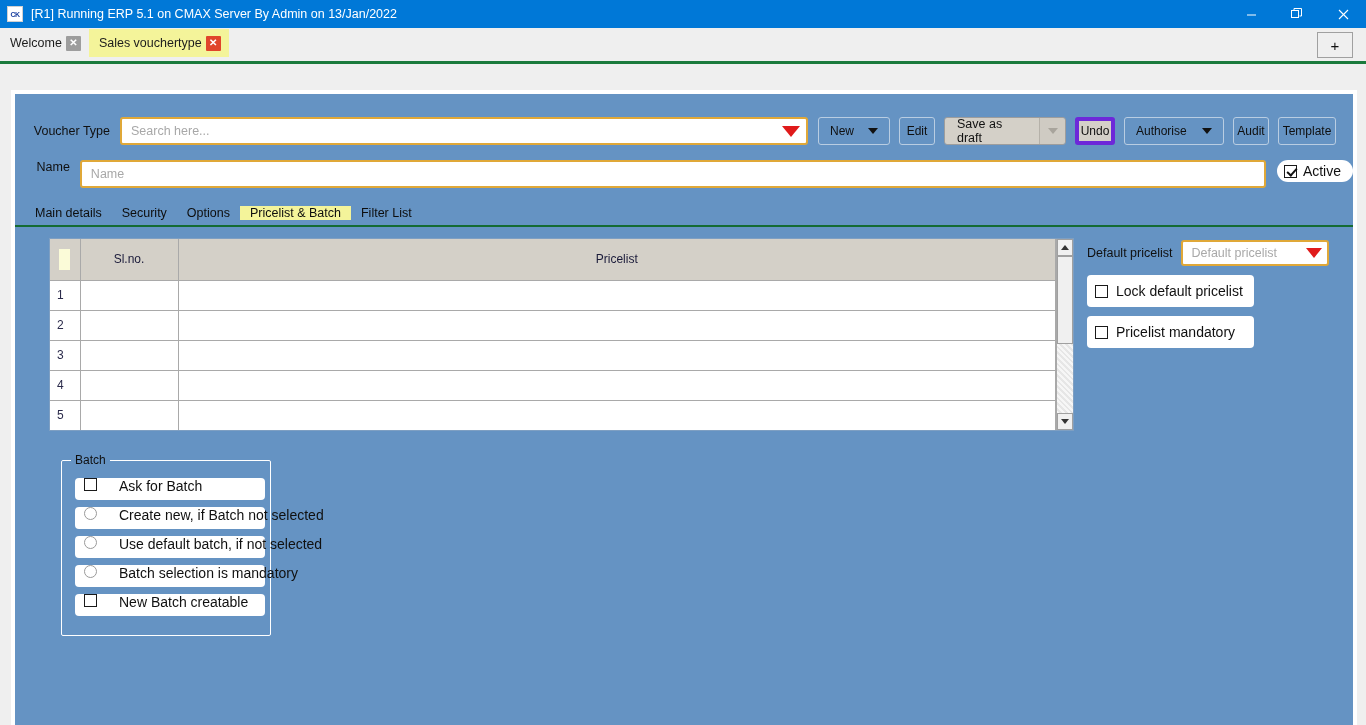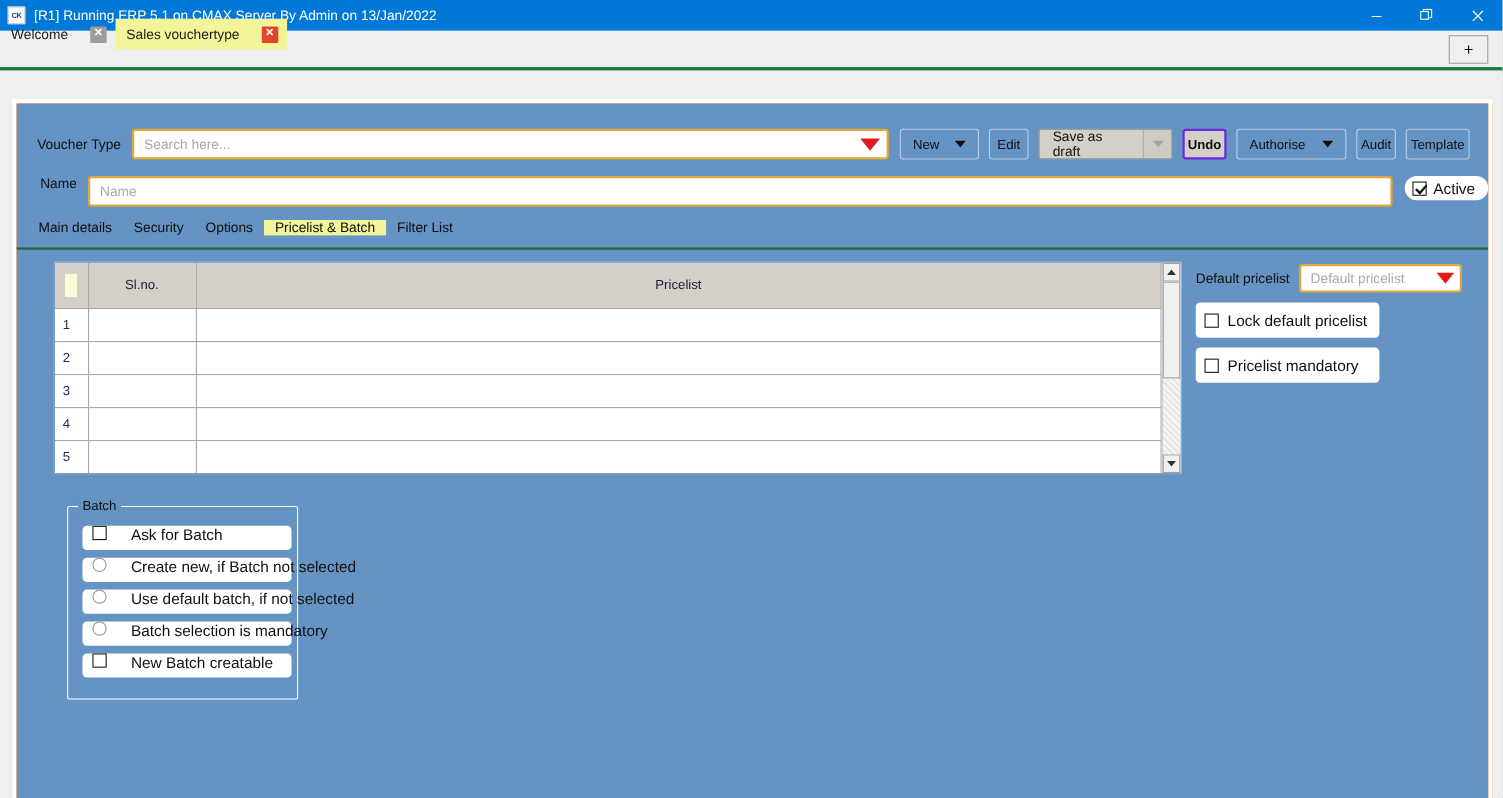--- a/index.html
+++ b/index.html
@@ -49,22 +49,22 @@
     display: flex; align-items: flex-end;
     position: relative;
     border-bottom: 3px solid #1a7a3c;
   }
   .doc-tab {
     height: 28px;
     display: flex; align-items: center;
     padding: 0 8px 0 10px;
     font-size: 12.5px;
     color: #1c1c1c;
-    gap: 20px;
-    margin-bottom: 16px;
+    gap: 4px;
+    margin-bottom: 4px;
   }
   .doc-tab.active { background: #f4f49a; }
   .tab-close {
     width: 15px; height: 15px;
     display: flex; align-items: center; justify-content: center;
     font-size: 10px; font-weight: bold;
     color: #ffffff;
     background: #9d9d9d;
     border-radius: 1px;
     line-height: 1;
@@ -161,22 +161,21 @@
     border-left: 5px solid transparent;
     border-right: 5px solid transparent;
     border-top: 6px solid #111;
     flex: none;
   }
   .tbtn-new { width: 72px; }
   .tbtn-edit { width: 36px; }
   .tbtn-undo {
     width: 40px;
     background: #d4d0c8;
-    border: 2px solid #6d28d9;
-    font-weight: bold;
+    border: 4px solid #6d28d9;
   }
   .tbtn-auth { width: 100px; }
   .tbtn-audit { width: 36px; }
   .tbtn-template { width: 58px; }
   .split {
     display: flex; height: 28px;
     border: 1px solid #9d9d9d;
     border-radius: 3px;
     overflow: hidden;
   }
@@ -240,21 +239,21 @@
     border-radius: 50%;
     background: #ffffff;
     flex: none;
   }
   .chk-label { font-size: 14px; color: #101010; white-space: nowrap; }
 
   
   .sect-tabs {
     position: absolute; left: 10px; top: 106px;
     right: 0; height: 26px;
-    display: flex; align-items: flex-start;
+    display: flex; align-items: center;
   }
   .sect-tab {
     display: flex; align-items: center;
     padding: 0 10px;
     font-size: 12.5px;
     color: #0d0d0d;
     white-space: nowrap;
   }
   .sect-tab.active { background: #f4f49a; }
   .sect-underline {

